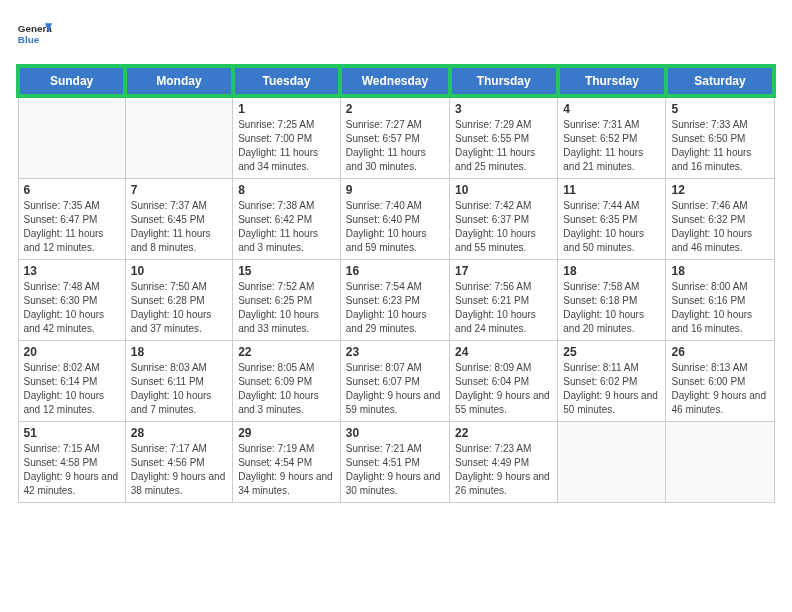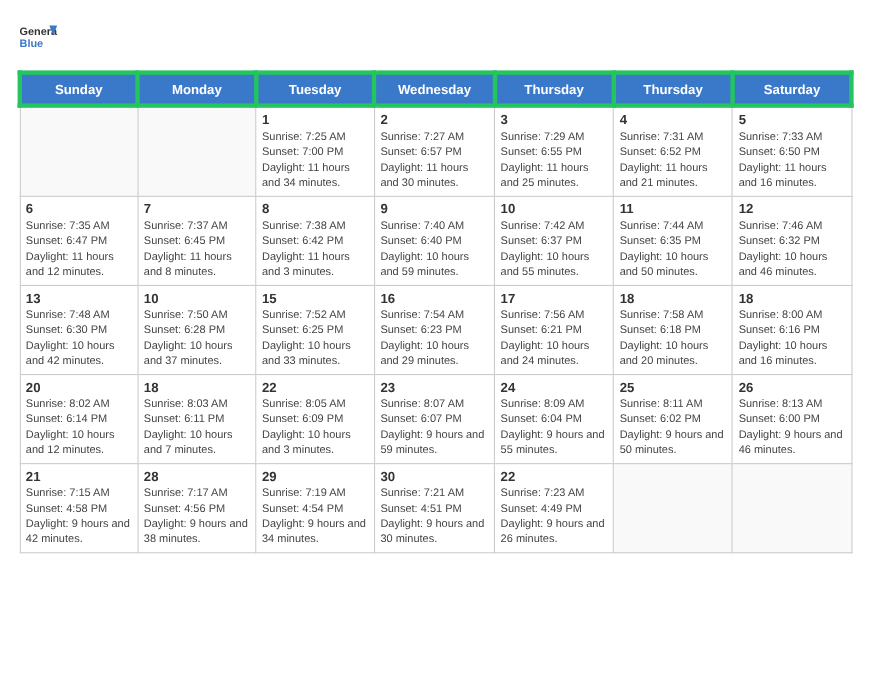--- a/index.html
+++ b/index.html
@@ -213,21 +213,21 @@
           <div class="day-number">25</div>
           <div class="day-info">Sunrise: 8:11 AM<br>Sunset: 6:02 PM<br>Daylight: 9 hours and 50 minutes.</div>
         </td>
         <td>
           <div class="day-number">26</div>
           <div class="day-info">Sunrise: 8:13 AM<br>Sunset: 6:00 PM<br>Daylight: 9 hours and 46 minutes.</div>
         </td>
       </tr>
       <tr>
         <td>
-          <div class="day-number">21</div>
+          <div class="day-number">51</div>
           <div class="day-info">Sunrise: 7:15 AM<br>Sunset: 4:58 PM<br>Daylight: 9 hours and 42 minutes.</div>
         </td>
         <td>
           <div class="day-number">28</div>
           <div class="day-info">Sunrise: 7:17 AM<br>Sunset: 4:56 PM<br>Daylight: 9 hours and 38 minutes.</div>
         </td>
         <td>
           <div class="day-number">29</div>
           <div class="day-info">Sunrise: 7:19 AM<br>Sunset: 4:54 PM<br>Daylight: 9 hours and 34 minutes.</div>
         </td>

